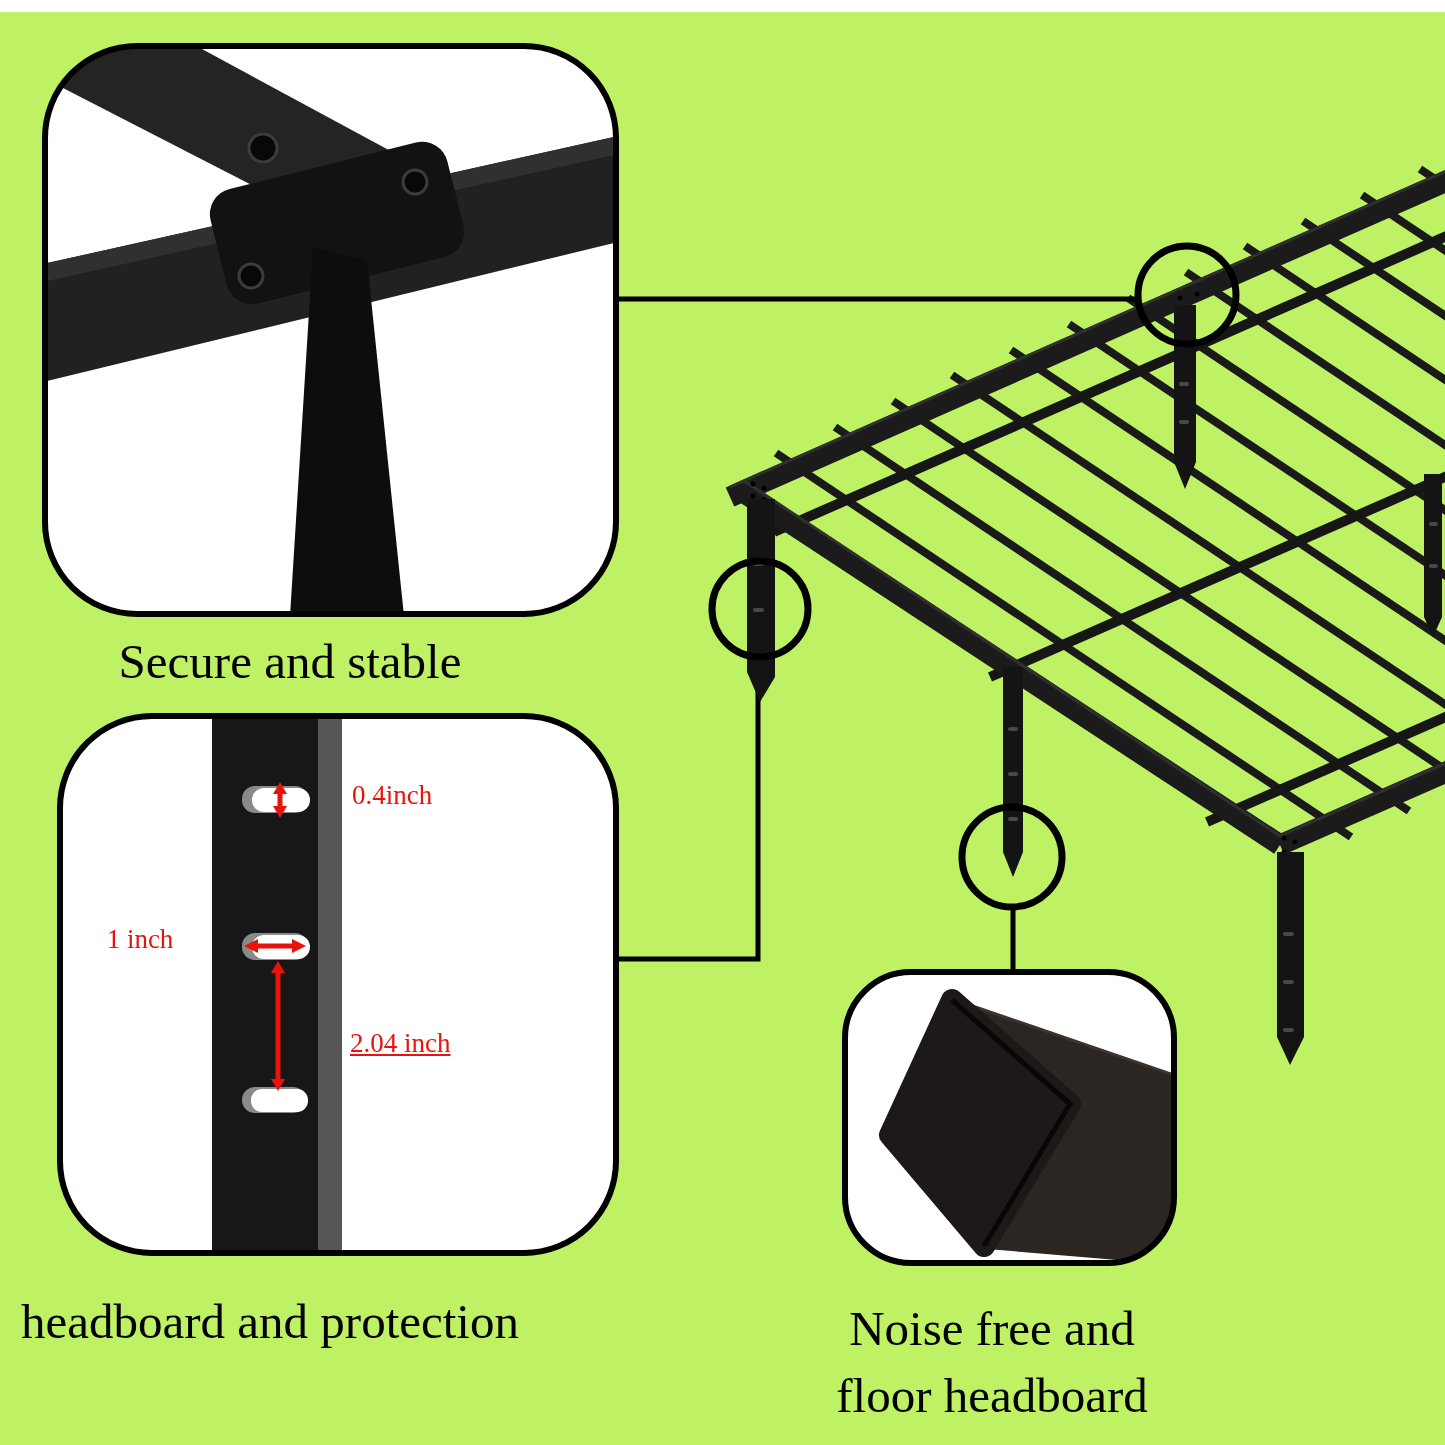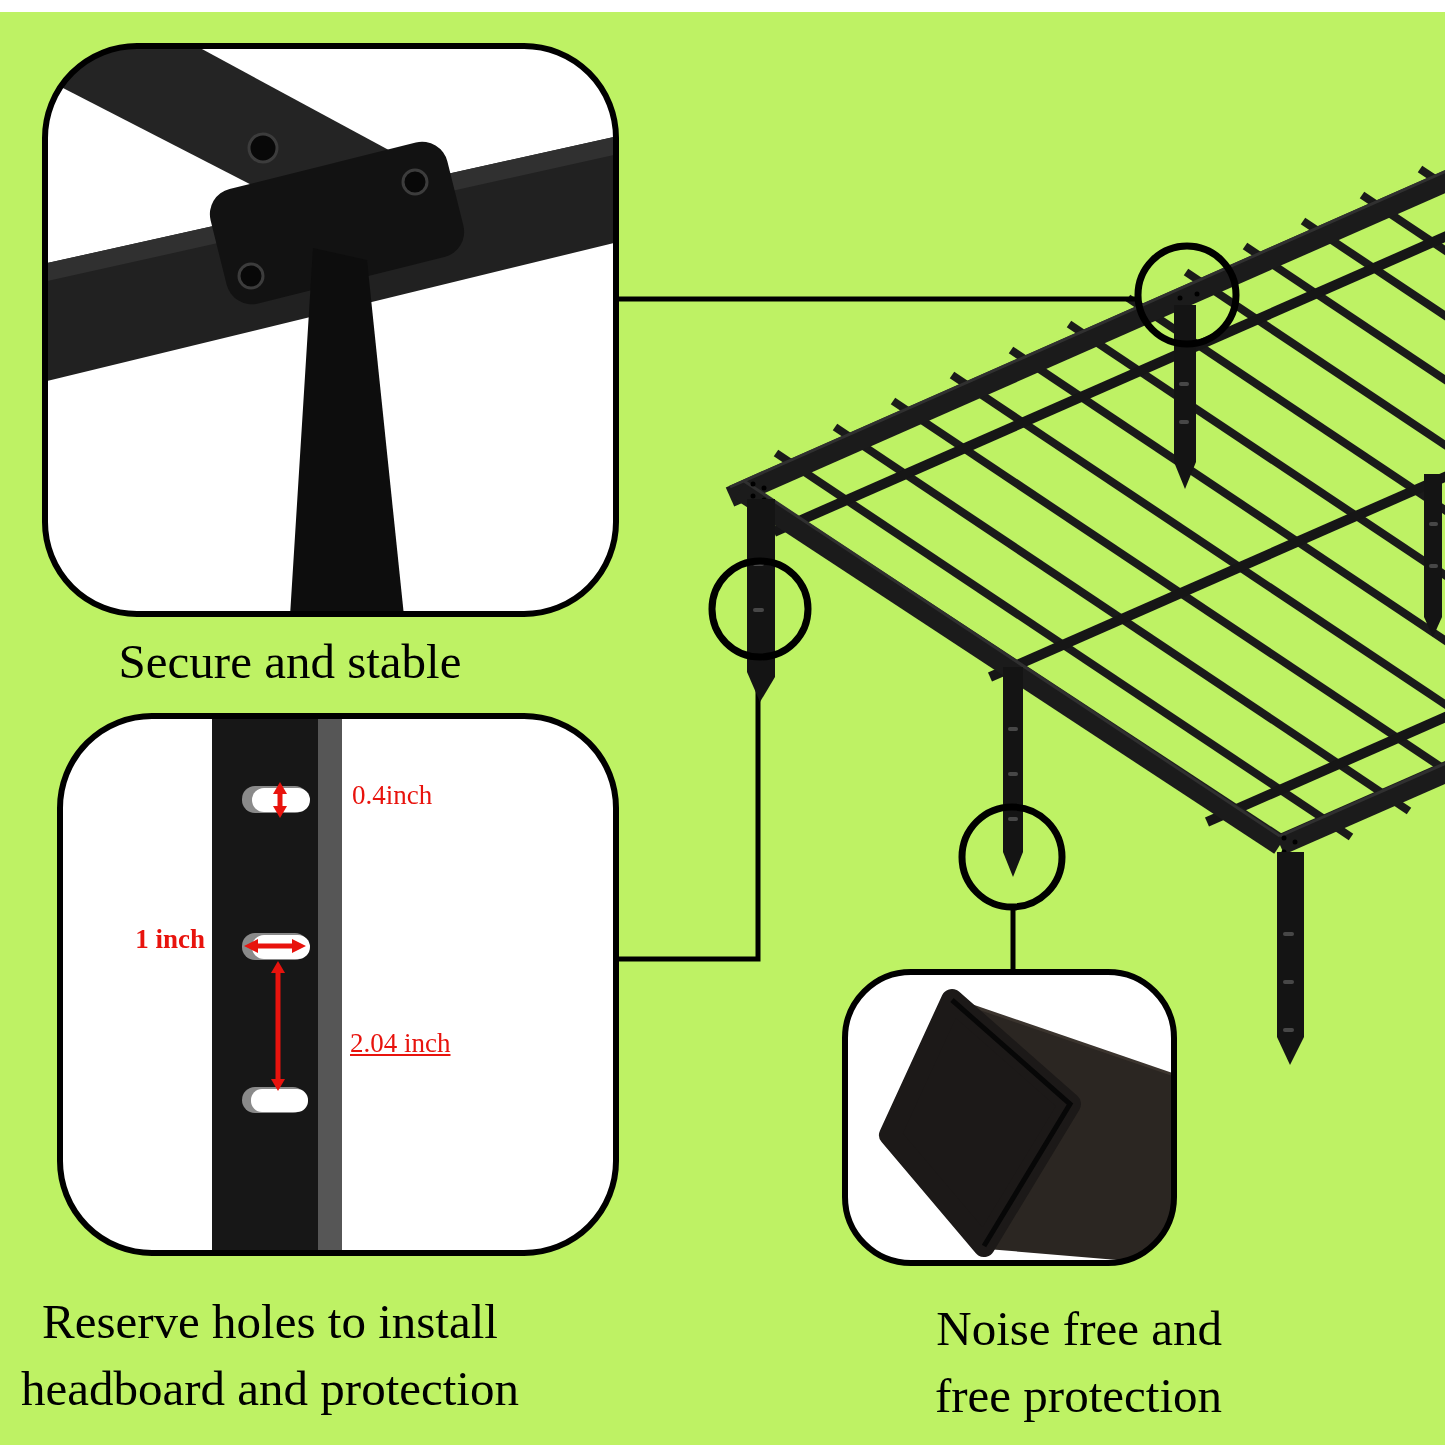--- a/index.html
+++ b/index.html
@@ -8,21 +8,21 @@
     font-family:"Liberation Serif", serif;overflow:hidden;margin-top:12px;
   }
   .canvas svg{position:absolute;left:0;top:0;}
   .caption{
     position:absolute;text-align:center;color:#000000;
     font-size:49px;line-height:1.37;white-space:nowrap;
   }
   .measure{
     position:absolute;color:#e8130d;font-size:27px;white-space:nowrap;
   }
-  .measure.right{text-align:right;font-weight:bold;}
+  .measure.right{text-align:center;}
 </style>
 </head>
 <body>
 
 <div class="canvas">
 
   <svg width="1445" height="1445" viewBox="0 0 1445 1445">
     <defs>
       <clipPath id="clip-box1">
           <rect x="45" y="34" width="571" height="568" rx="92"></rect>
@@ -171,22 +171,21 @@
 
   <div class="caption" style="left:40px;top:616px;width:500px;">Secure and stable</div>
 
   <div class="measure" style="left:352px;top:768px;">0.4inch</div>
 
   <div class="measure right" style="left:75px;top:912px;width:130px;">1 inch</div>
 
   <div class="measure" style="left:350px;top:1016px;text-decoration:underline;">2.04 inch</div>
 
   <div class="caption" style="left:20px;top:1276px;width:500px;">
-    <div>Reserve holes to install</div>
     <div>headboard and protection</div>
   </div>
 
-  <div class="caption" style="left:842px;top:1283px;width:380px;text-align:right;">
+  <div class="caption" style="left:802px;top:1283px;width:380px;">
     <div>Noise free and</div>
-    <div>free protection</div>
+    <div>floor headboard</div>
   </div>
 
 </div>
 
 </body></html>

